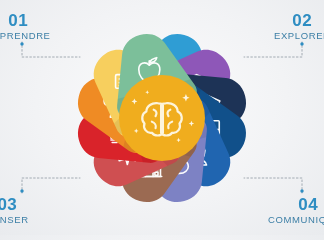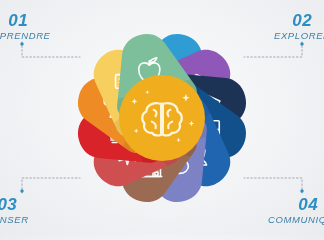--- a/index.html
+++ b/index.html
@@ -13,21 +13,20 @@
     font-family: "Liberation Sans", sans-serif;
     background: radial-gradient(ellipse at 50% 45%, #fbfbfc 0%, #f2f3f5 55%, #e9ebee 100%);
     position: relative;
   }
 
   #stage {
     position: absolute;
     inset: 0;
     width: 324px;
     height: 235px;
-    font-style: italic;
   }
 
   
   .corner-label {
     position: absolute;
     color: #2d8fc4;
     text-align: center;
     line-height: 1;
     white-space: nowrap;
   }

